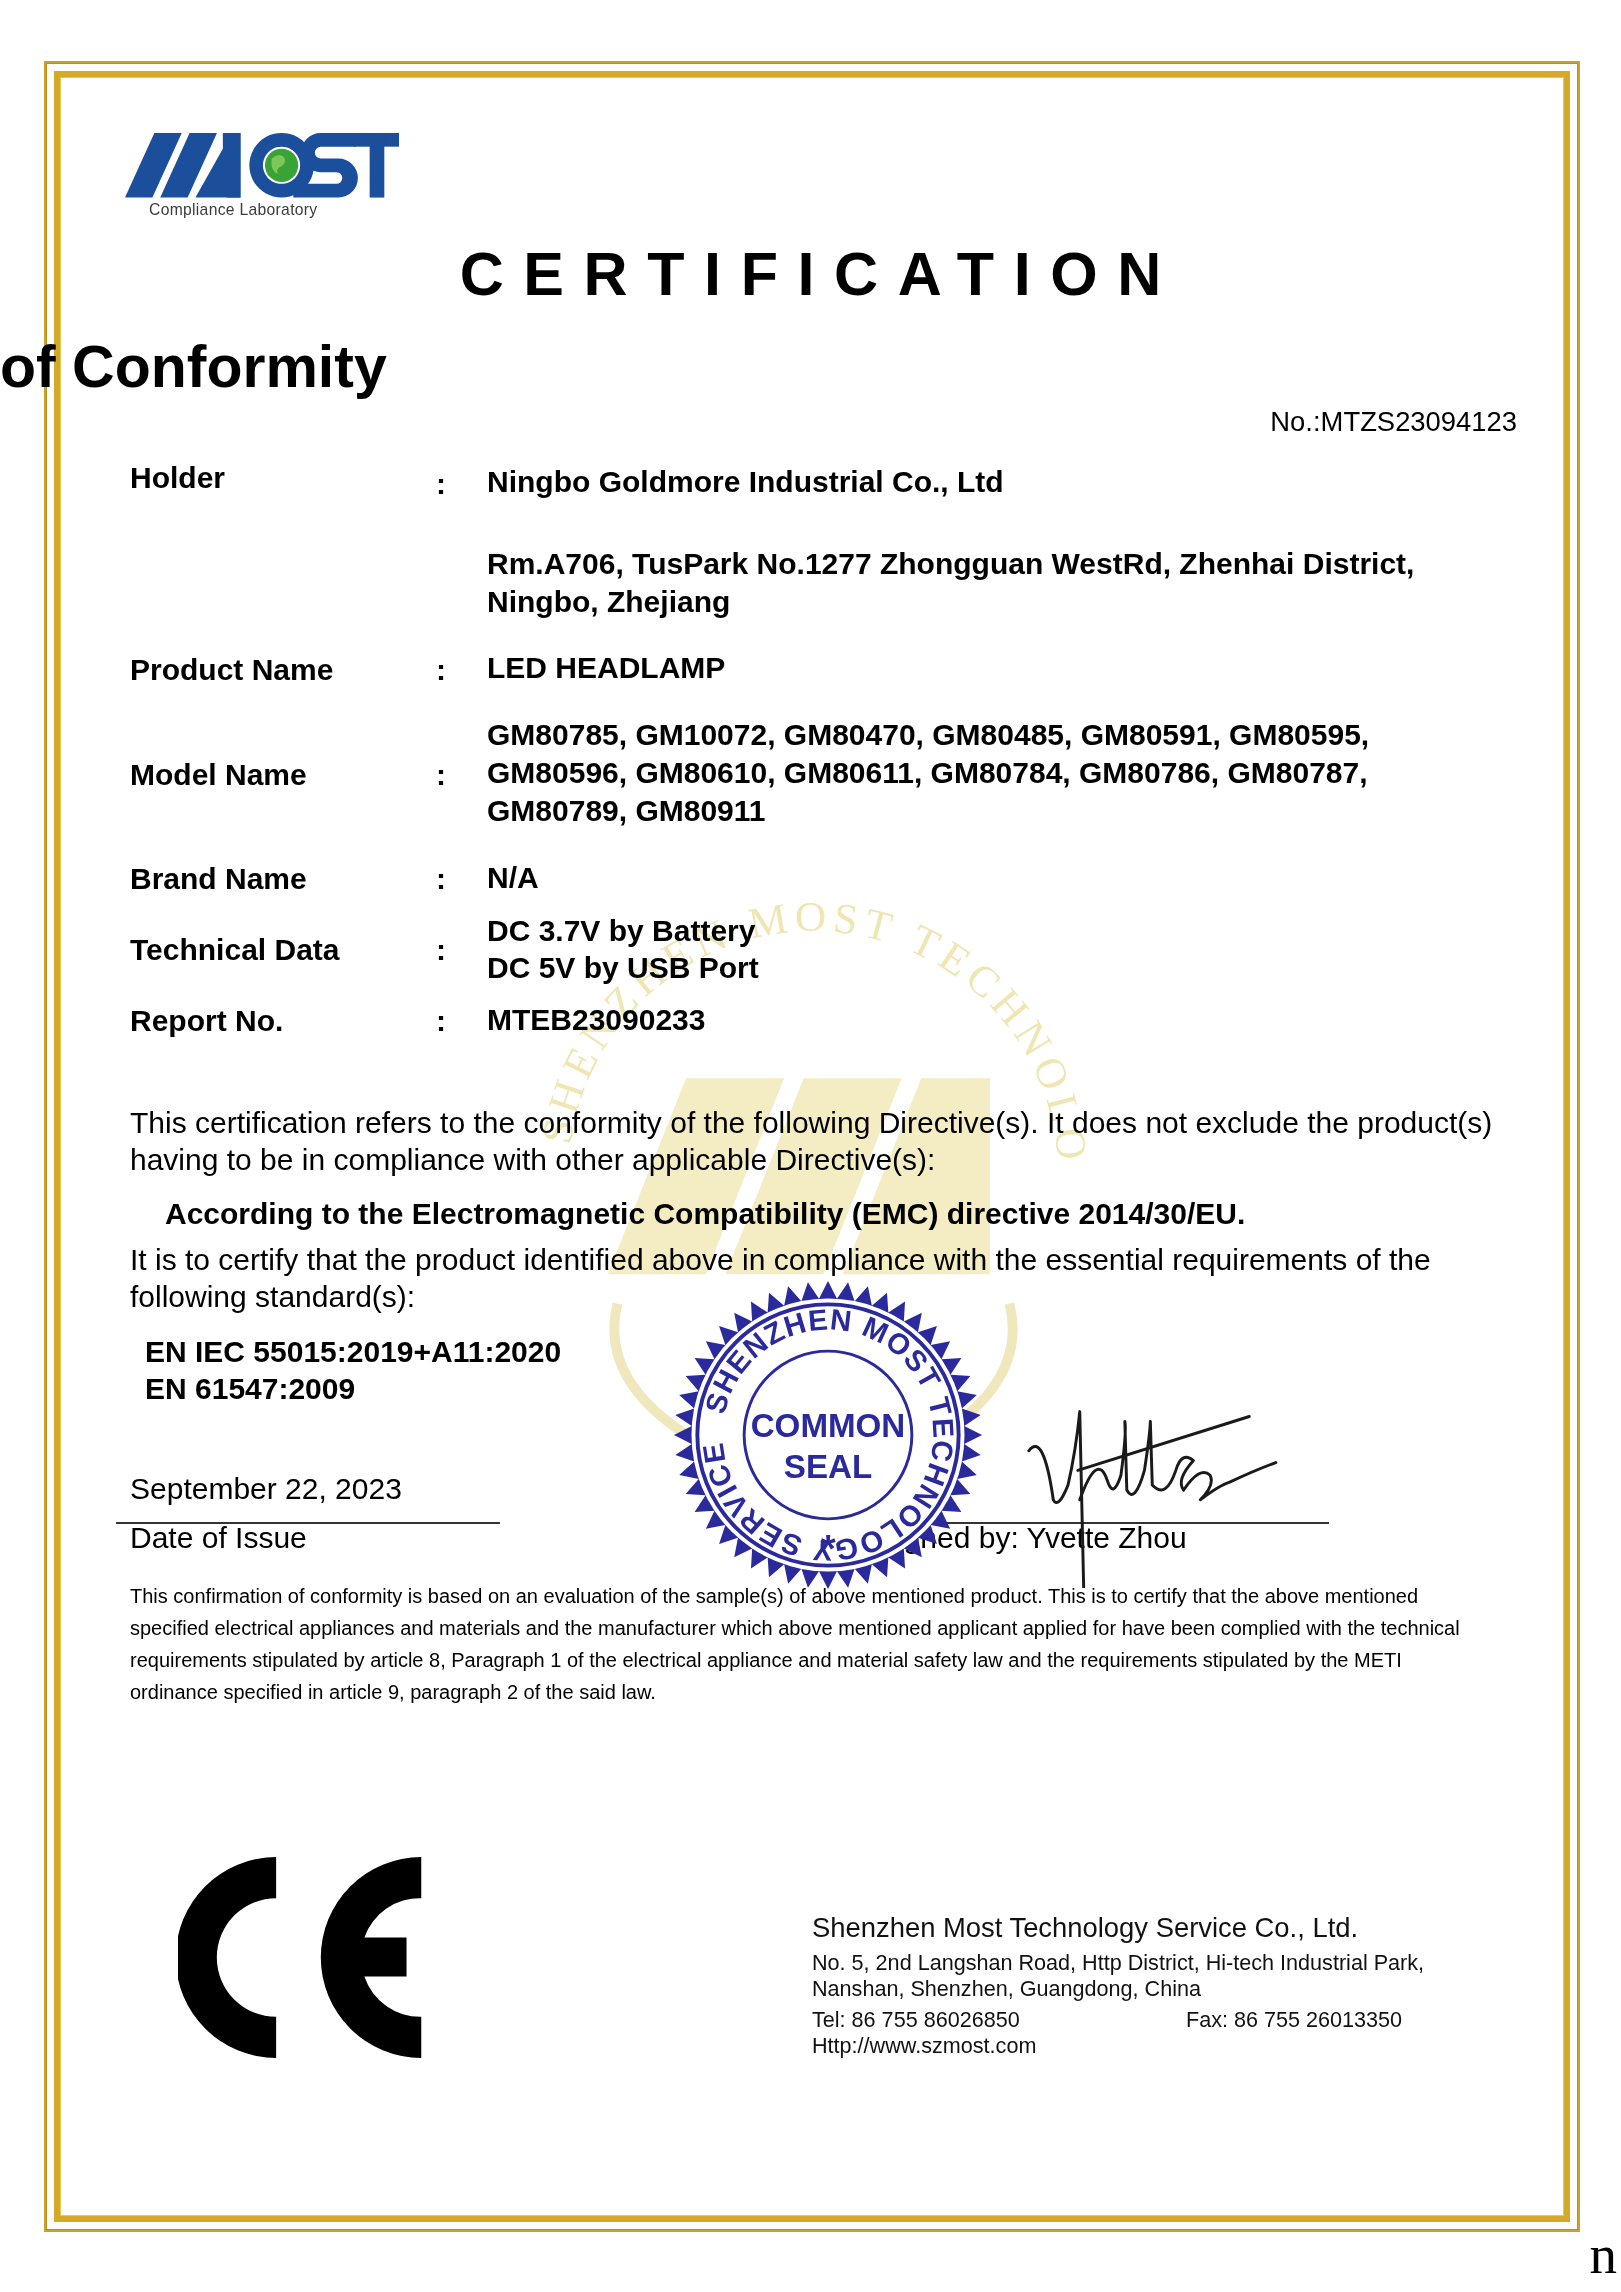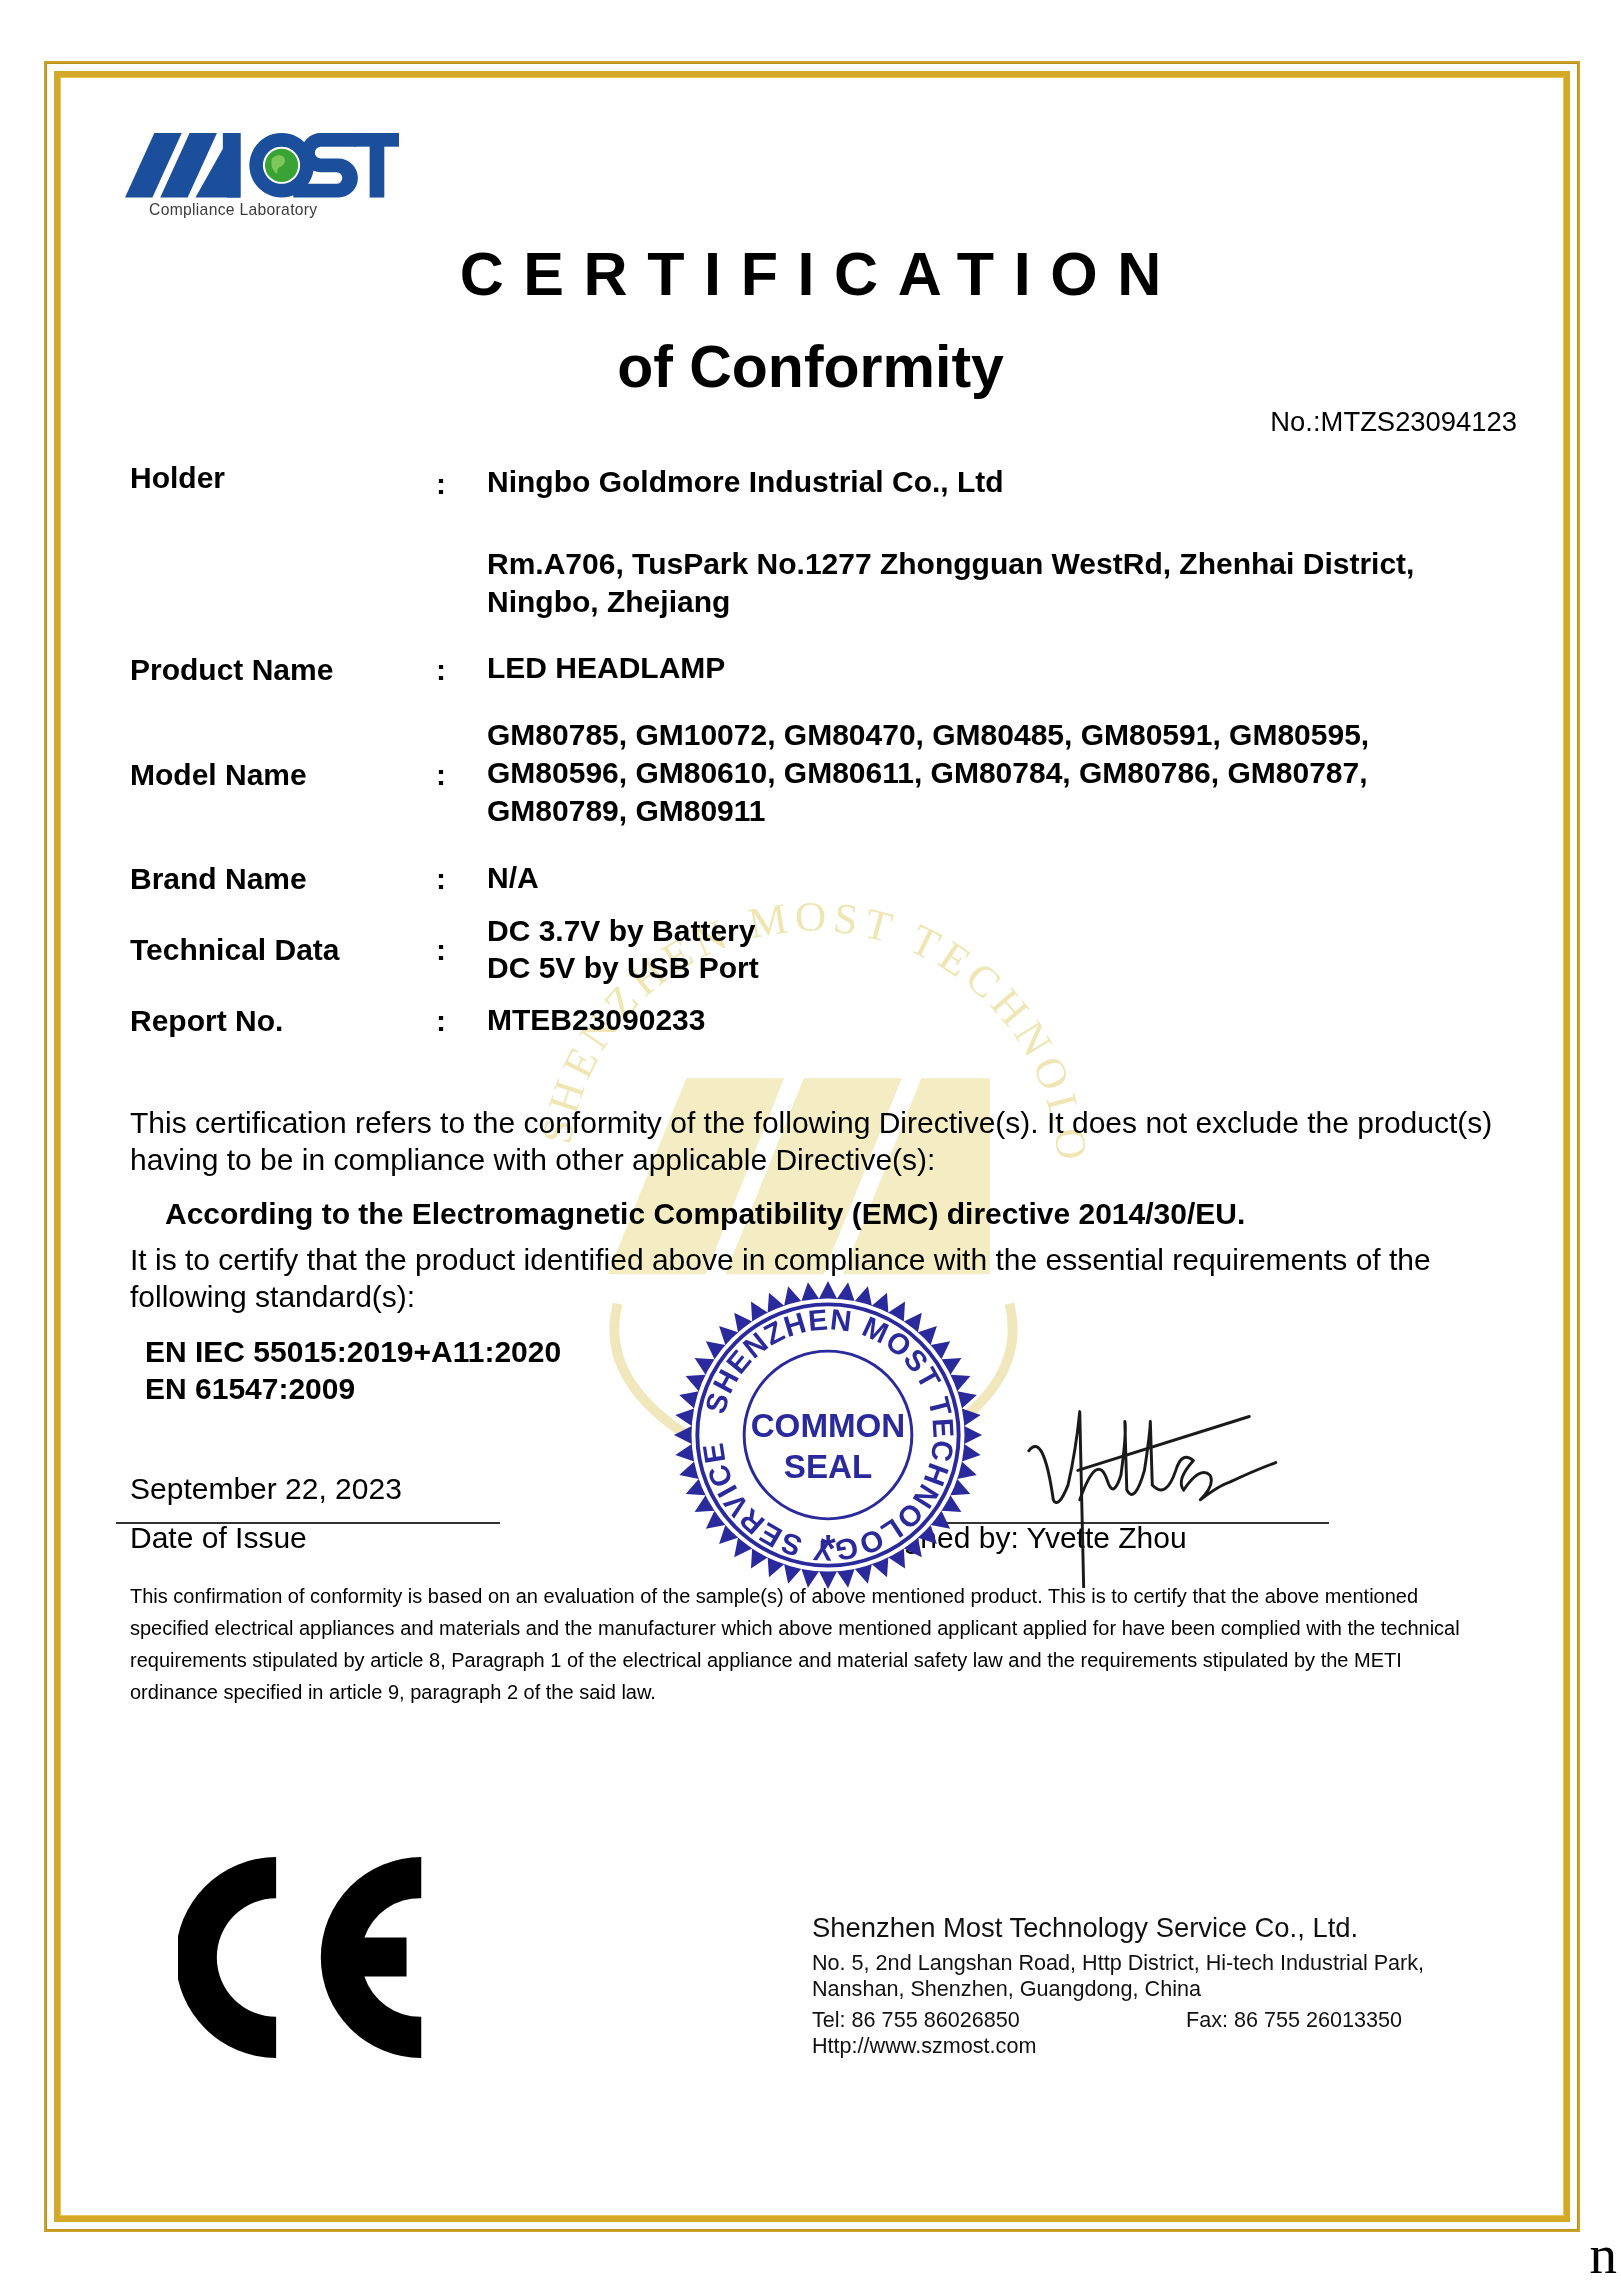--- a/index.html
+++ b/index.html
@@ -16,21 +16,21 @@
   .border-outer::after { content:""; position:absolute; inset:-1px; border:1px solid #b8901c; }
 
   
   .watermark { position:absolute; left:480px; top:853px; width:667px; height:627px; pointer-events:none; }
 
   
   .logo { position:absolute; left:125px; top:129px; width:274px; height:98px; }
   .logo-sub { position:absolute; left:149px; top:201px; font-size:15.7px; color:#3c3c3c; letter-spacing:0.3px; }
 
   .title { left:0; width:1621px; text-align:center; top:227px; font-size:61px; font-weight:bold; letter-spacing:19.6px; padding-left:19.6px; box-sizing:border-box;margin-top:12px;}
-  .title-sub { left:0; width:1621px; text-align:center; top:333px; font-size:59px; font-weight:bold; }
+  .title-sub { left:0; width:1621px; text-align:left; top:333px; font-size:59px; font-weight:bold; }
   .cert-no { right:104px; top:406px; font-size:27.4px; }
 
   .lbl { left:130px; font-size:30px; font-weight:bold; }
   .colon { left:436px; font-size:30px; font-weight:bold; }
   .val { left:487px; font-size:30px; font-weight:bold; line-height:38px; }
 
   .para { left:130px; font-size:30px; line-height:37px; width:1382px; white-space:normal; }
   .para-bold { font-weight:bold;margin-left:35px; }
   .std { left:145px; font-size:30px; font-weight:bold; line-height:37px; }
 

